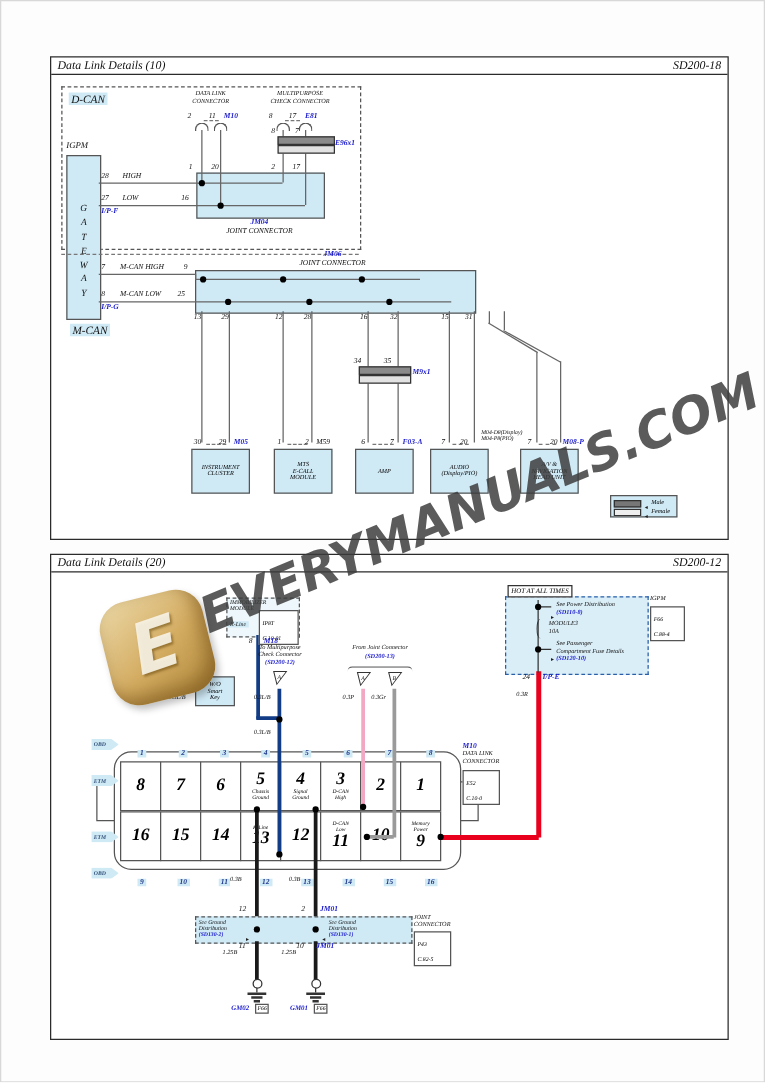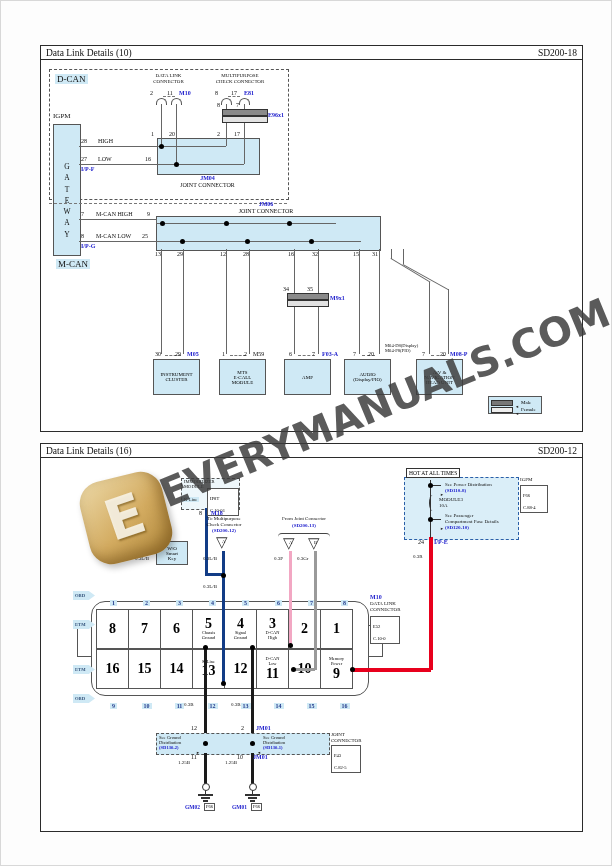--- a/index.html
+++ b/index.html
@@ -1,17 +1,17 @@
 <!DOCTYPE html>
 <html><head>
 <meta charset="utf-8">
 <style>
   html,body{margin:0;padding:0;background:#fff;}
   #page{position:relative;width:612px;height:866px;background:#fdfdfd;overflow:hidden;
-        font-family:"Liberation Serif",serif;}
+        font-family:"Liberation Serif",serif;font-style:italic;}
   .sheet{position:absolute;inset:0;border:1px solid #d8d8d8;pointer-events:none;}
   .panel{position:absolute;background:#fff;border:1px solid #2b2b2b;}
   .ptitle{height:13px;border-bottom:1px solid #2b2b2b;display:flex;justify-content:space-between;
           align-items:center;padding:0 5px;font-size:9.5px;color:#111;}
   .abs{position:absolute;}
   .t{position:absolute;font-size:6px;line-height:1.15;color:#111;white-space:pre-line;z-index:7;}
   .t45{font-size:4.6px;} .t5{font-size:5px;} .t55{font-size:5.5px;}
   .b{color:#1a1acc;font-weight:bold;}
   .chip{background:#cfe9f5;padding:0 2px;}
   .ctr{text-align:center;}
@@ -239,21 +239,21 @@
     <div class="legrow">
       <span class="lbar lt"></span>
       <span class="arr-l"></span>
       <span class="ltxt">Female</span>
     </div>
   </div>
 </div>
 
 <div class="panel" style="left:40px;top:443px;width:541px;height:387px;">
   <div class="ptitle">
-    <span>Data Link Details (16)</span>
+    <span>Data Link Details (20)</span>
     <span>SD200-12</span>
   </div>
 
   <div class="dashedbox" style="left:140px;top:34px;width:57px;height:30px;background:#eef7fb;"></div>
   <div class="t t45" style="left:143px;top:35px;white-space:pre-line;">IMMOBILIZER
 MODULE</div>
   <div class="refbox" style="left:166px;top:44px;width:26px;">
     <span>IP8T</span><br>
     <span>C.10-01</span></div>
   <div class="t t45 chip" style="left:141px;top:53px;">K-Line</div>

